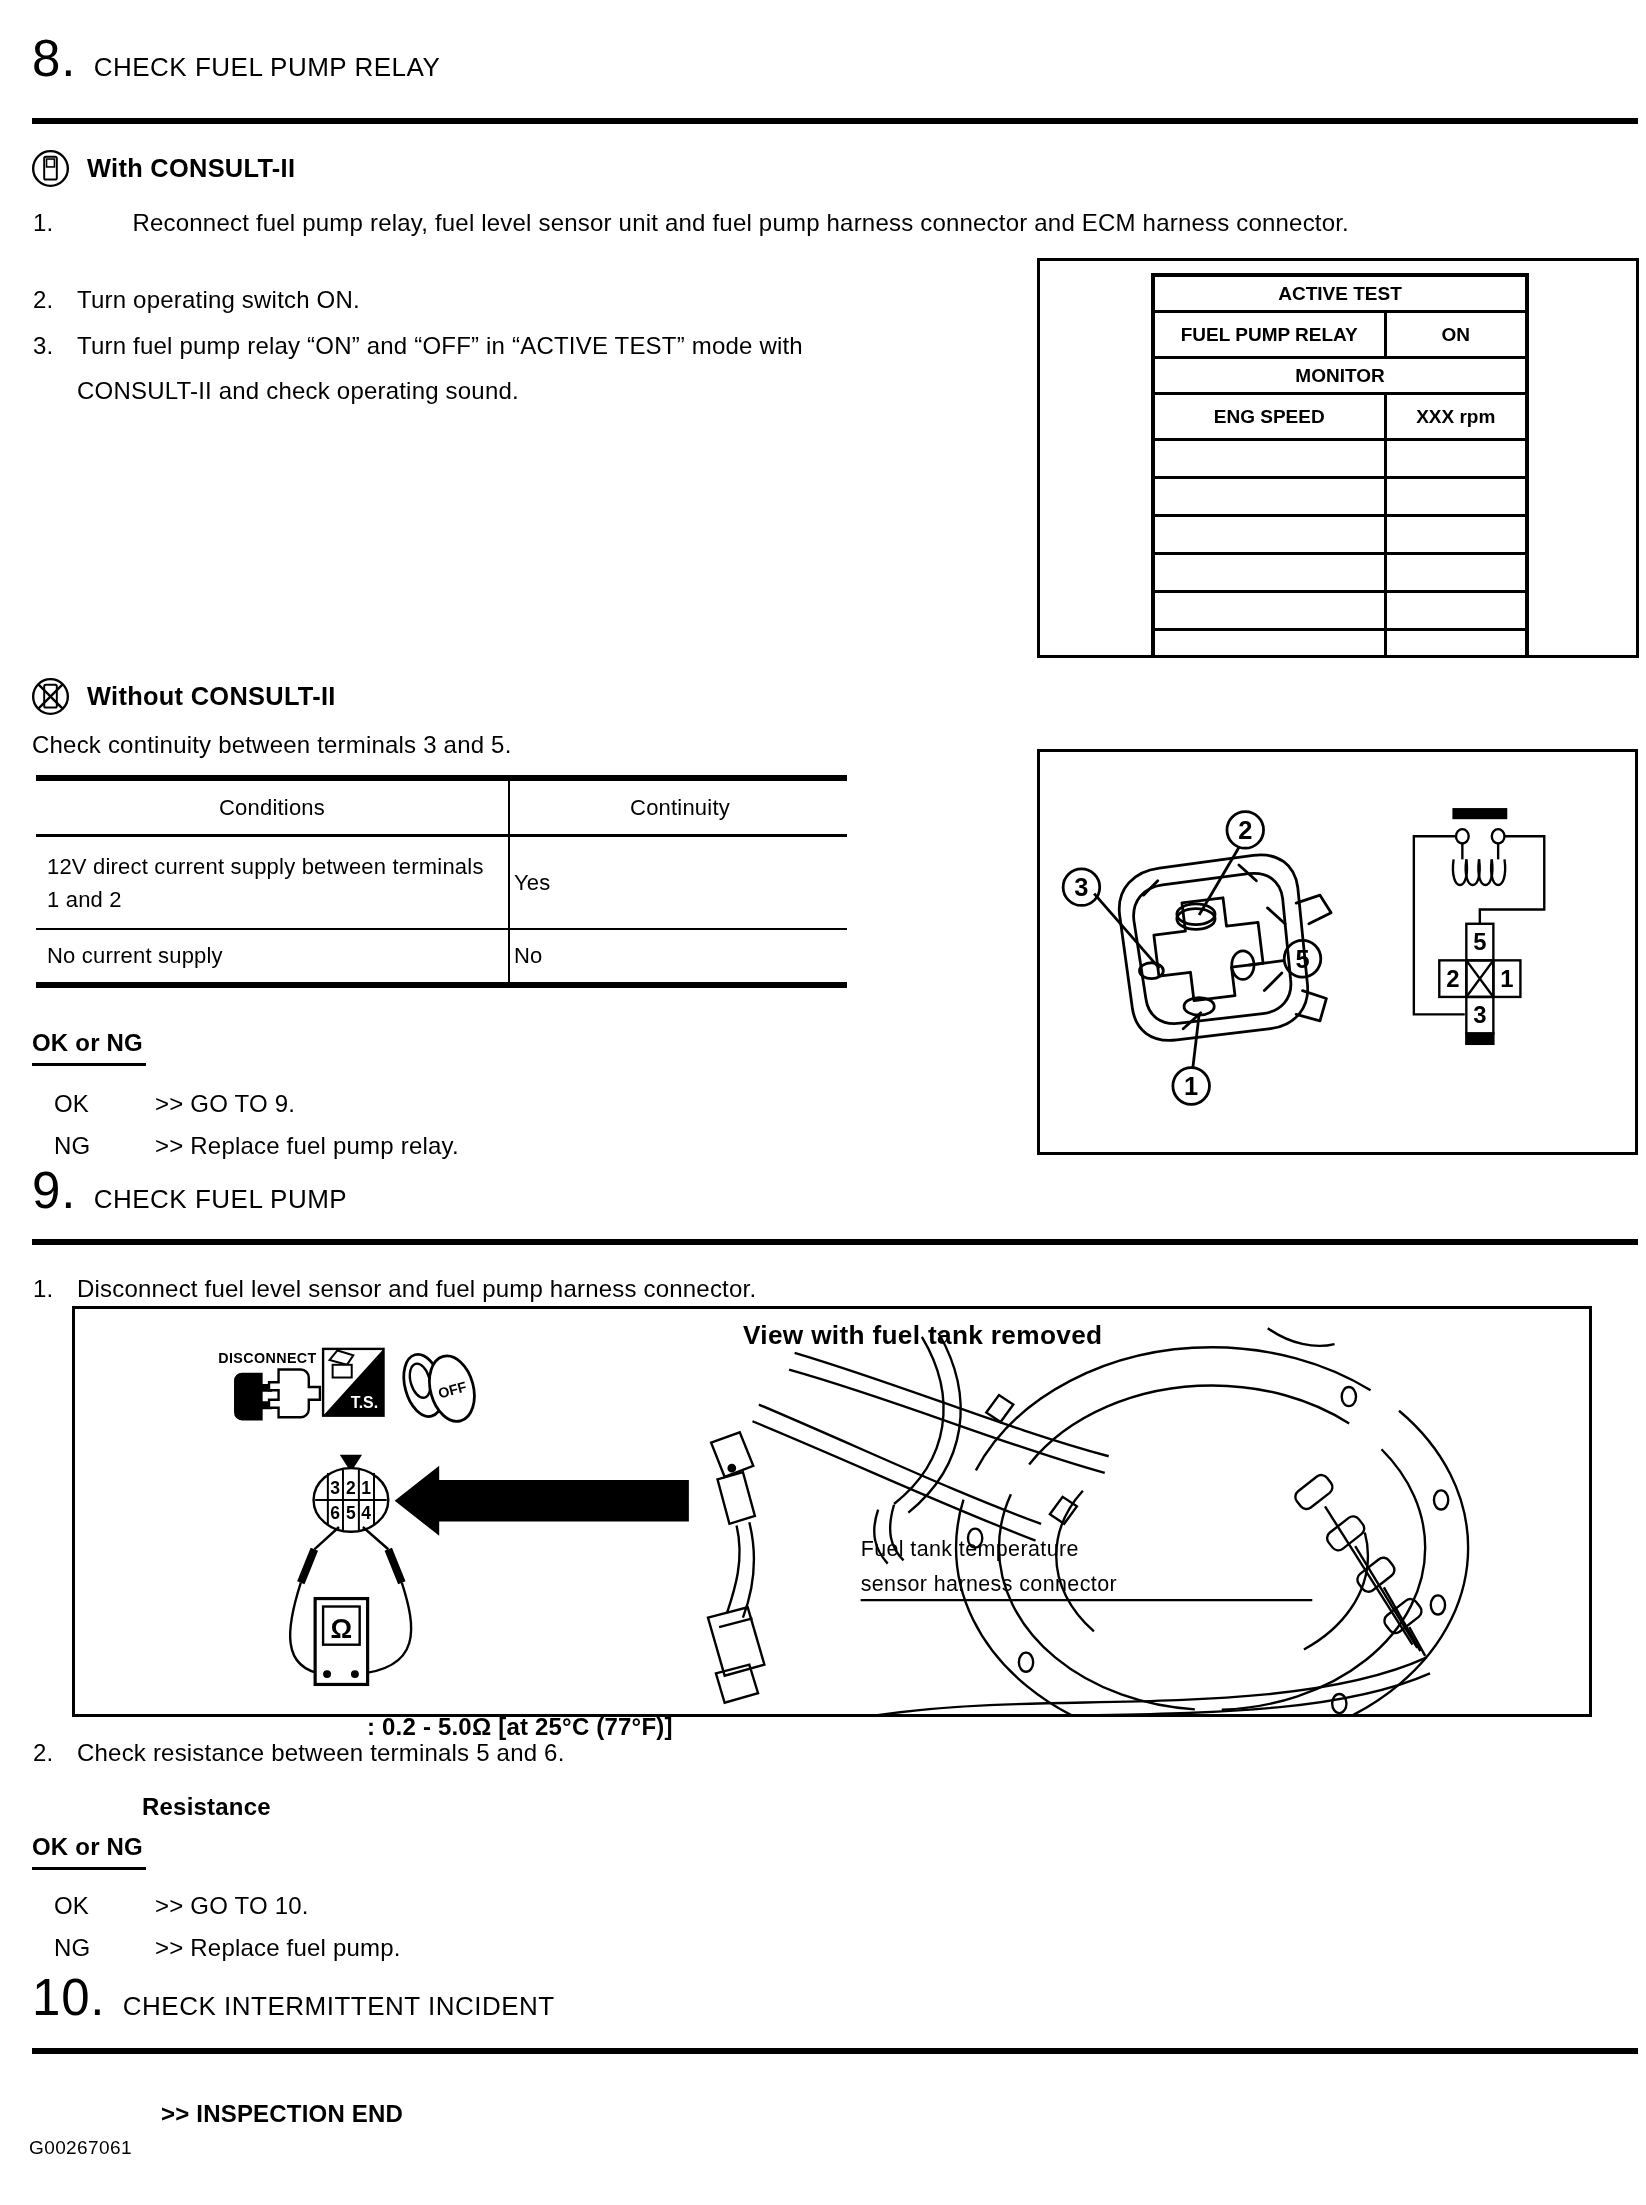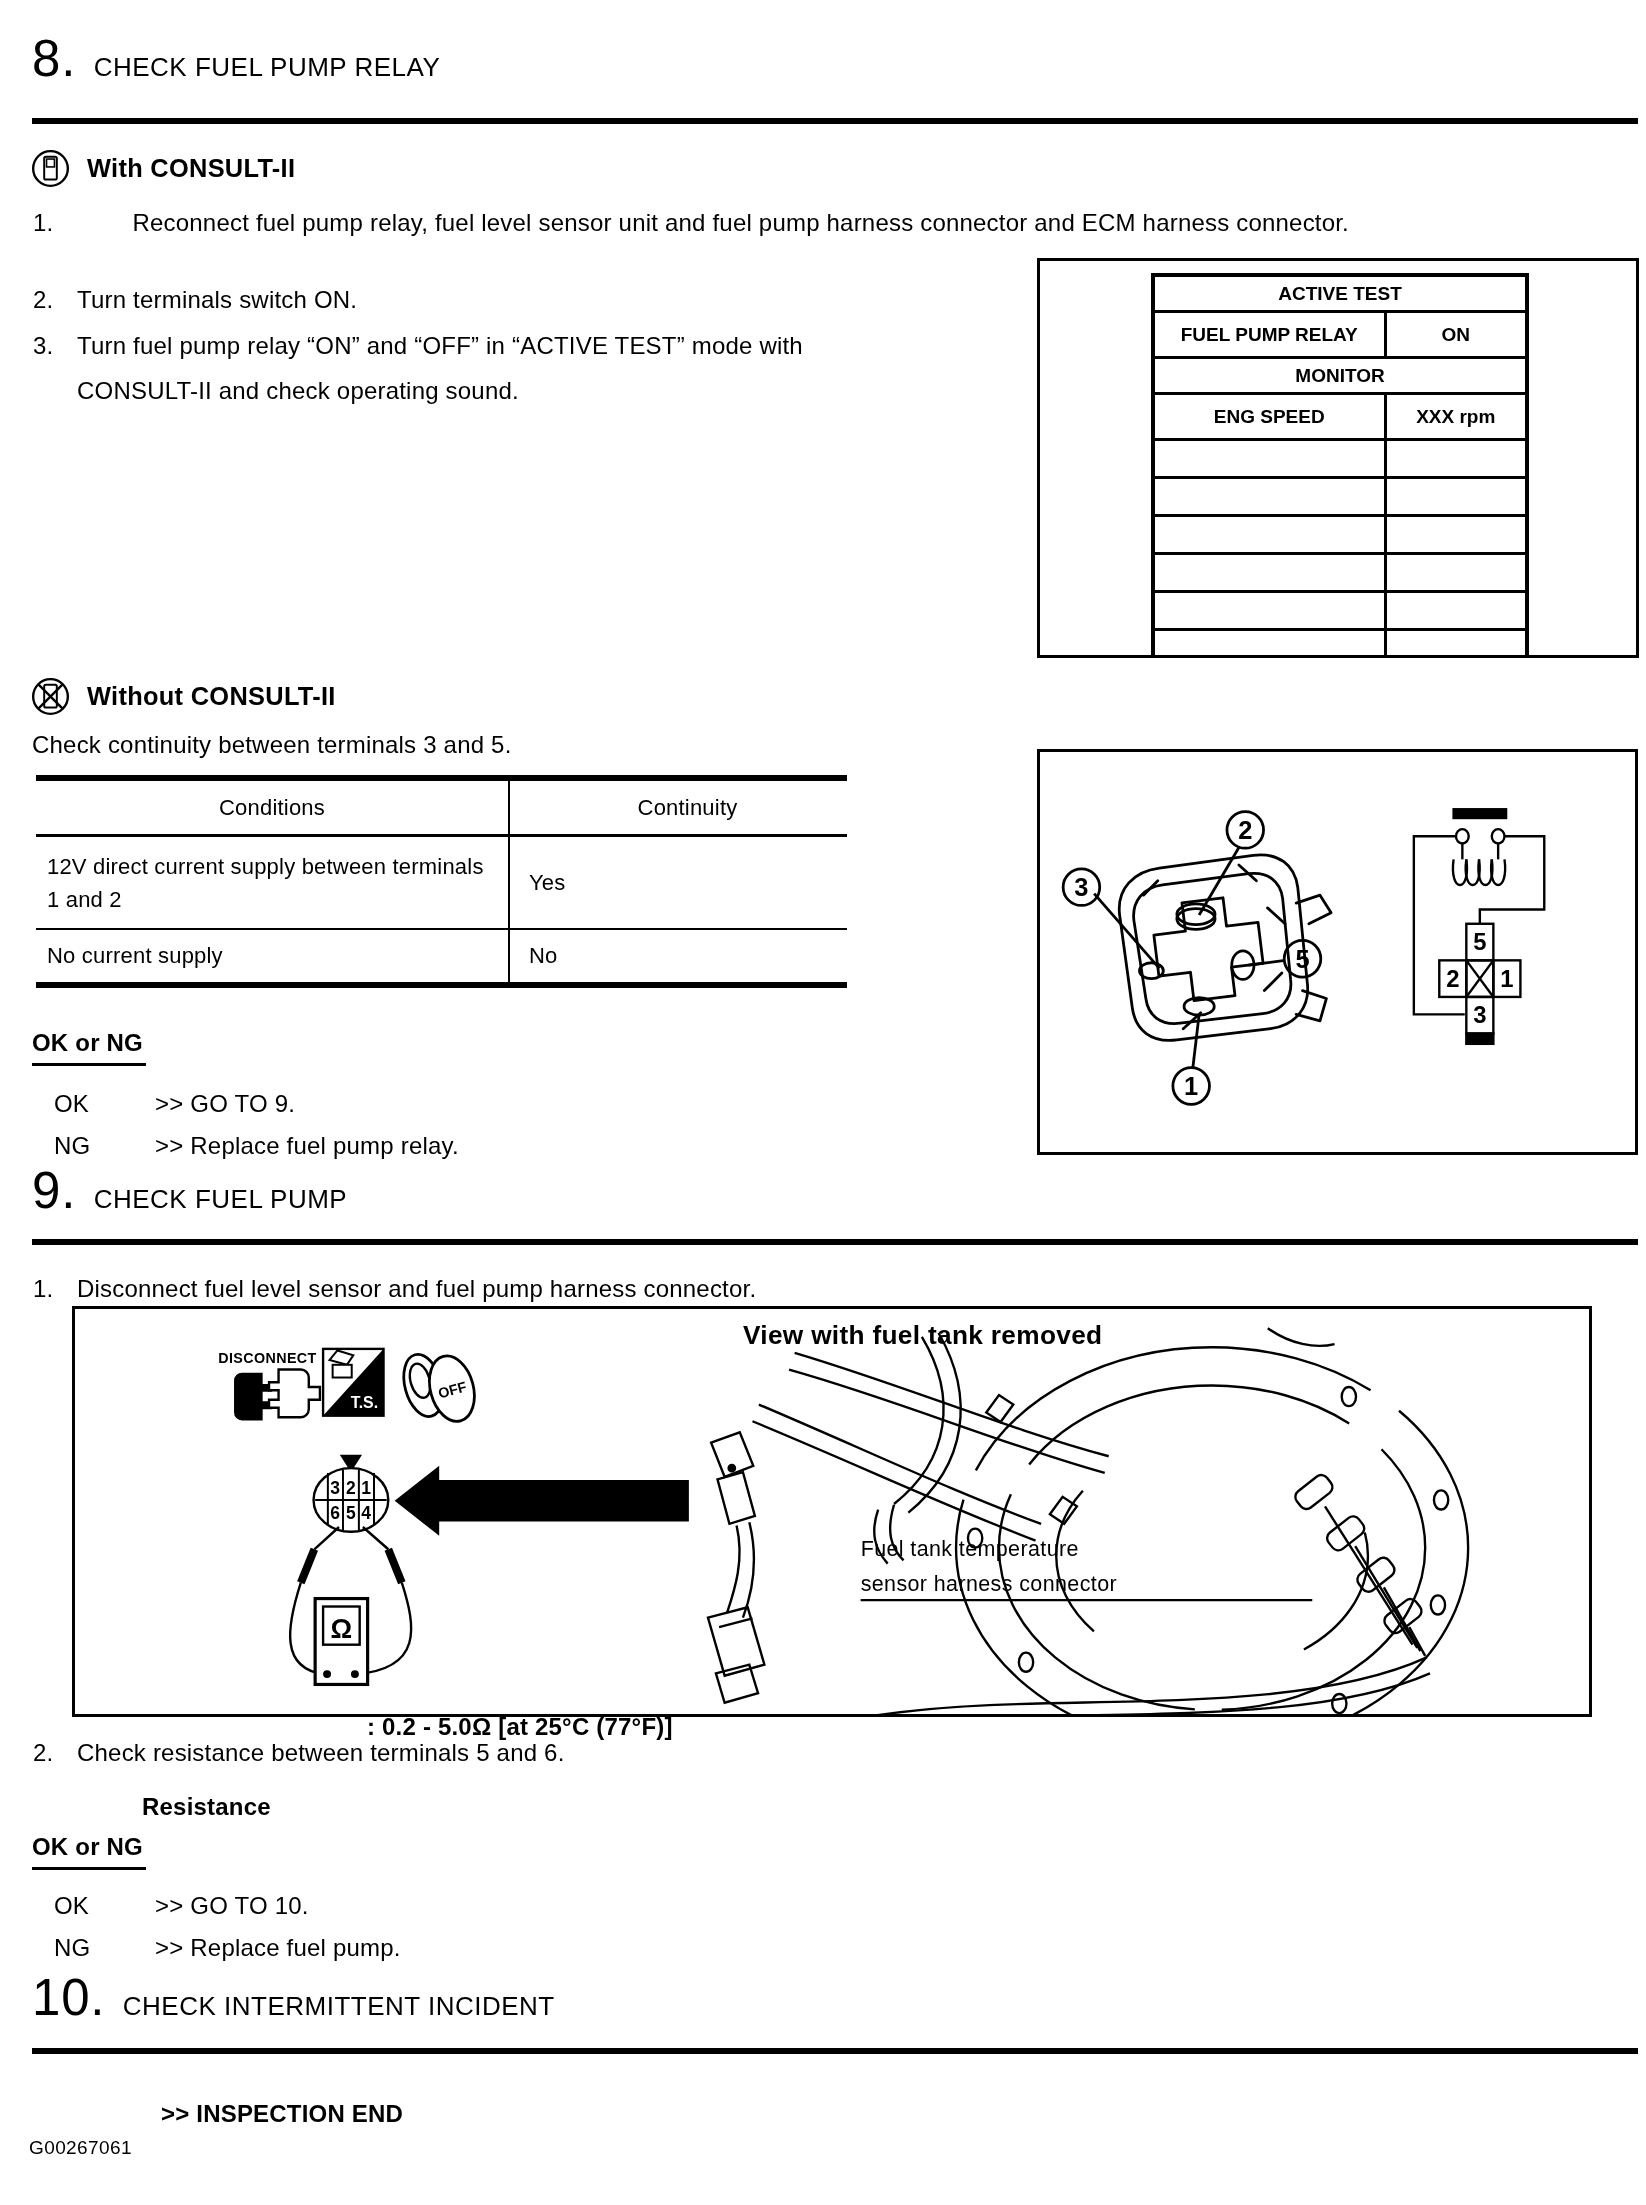--- a/index.html
+++ b/index.html
@@ -29,21 +29,21 @@
   .attable{border-collapse:collapse;border:4px solid #000;font-size:19px;font-weight:700;text-align:center;table-layout:fixed;}
   .attable td{border:3.2px solid #000;height:33px;padding:0 4.8px;overflow:hidden;}
   .attable tr.tall td{height:43px;}
   .attable tr.empty td{height:35px;}
   
   .condtable{position:absolute;border-collapse:collapse;font-size:22px;letter-spacing:0.2px;table-layout:fixed;}
   .condtable td{vertical-align:middle;}
   .condtable .hrow td{border-top:6.4px solid #000;border-bottom:3.2px solid #000;height:51px;text-align:center;}
   .condtable .r1 td{border-bottom:2.4px solid #000;padding:12.7px 11px;line-height:1.5;}
   .condtable .r2 td{border-bottom:6.4px solid #000;height:52px;padding:0 11px;}
-  .condtable td.c2{border-left:2.4px solid #000;padding-left:19px;}
+  .condtable td.c2{border-left:2.4px solid #000;padding-left:4px;}
   svg text{font-family:"Liberation Sans","DejaVu Sans",sans-serif;}
   .code{position:absolute;font-size:19px;letter-spacing:0.4px;}
 </style>
 </head>
 <body>
 
 <div class="page">
 
   <div class="h1" style="left:32px;top:29px;">
     <span class="h1num">8.</span>
@@ -56,21 +56,21 @@
       <circle cx="26" cy="26" r="22" fill="none" stroke="#000" stroke-width="3"></circle>
       <rect x="18" y="11" width="16" height="29" rx="2" fill="none" stroke="#000" stroke-width="2.5"></rect>
       <rect x="21" y="14" width="10" height="10" fill="none" stroke="#000" stroke-width="2"></rect>
     </svg>
     <span>With CONSULT-II</span>
   </div>
 
   <div class="btext" style="left:33px;top:200px;">1.</div>
   <div class="btext" style="left:77px;top:200px;width:1272px;text-align:right;">Reconnect fuel pump relay, fuel level sensor unit and fuel pump harness connector and ECM harness connector.</div>
   <div class="btext" style="left:33px;top:277px;">2.</div>
-  <div class="btext" style="left:77px;top:277px;width:1033px;">Turn terminals switch ON.</div>
+  <div class="btext" style="left:77px;top:277px;width:1033px;">Turn operating switch ON.</div>
   <div class="btext" style="left:33px;top:323px;">3.</div>
   <div class="btext" style="left:77px;top:323px;width:771px;">Turn fuel pump relay “ON” and “OFF” in “ACTIVE TEST” mode with CONSULT-II and check operating sound.</div>
 
   <div class="figbox" style="left:1037px;top:258px;width:596px;height:394px;">
     <table class="attable" style="width:374px;margin:12px 0 0 111px;">
       <colgroup>
           <col style="width:232px">
           <col style="width:142px">
         </colgroup>
       <tbody>

